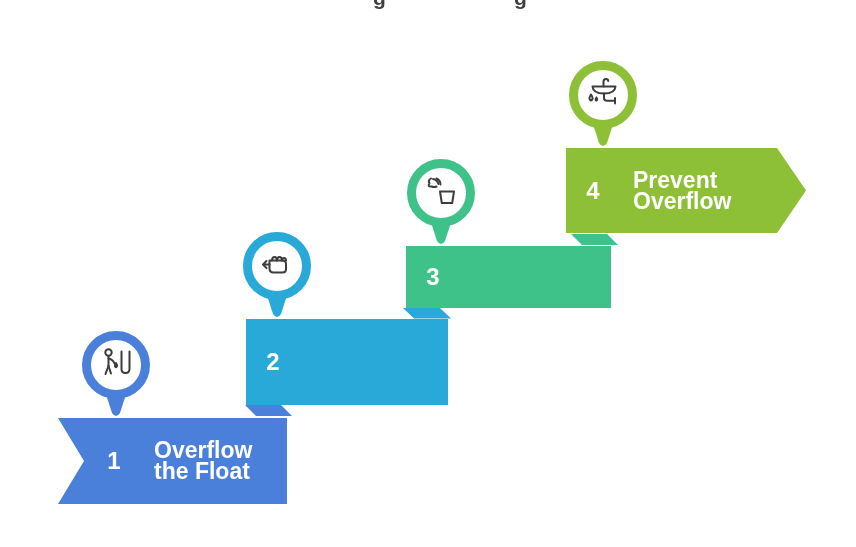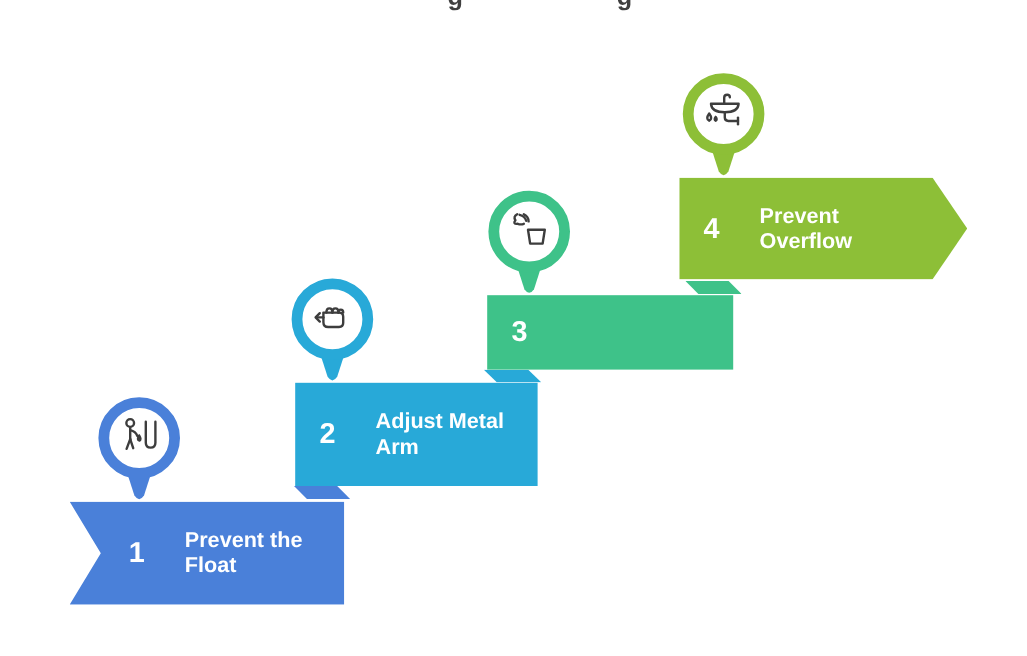--- a/index.html
+++ b/index.html
@@ -22,21 +22,21 @@
   }
   .banner-1{left:58px;top:418px;width:229px;height:86px;
     clip-path:polygon(0 0,100% 0,100% 100%,0 100%,26px 50%);}
   .banner-2{left:246px;top:319px;width:202px;height:86px;}
   .banner-3{left:406px;top:246px;width:205px;height:62px;}
   .banner-4{left:566px;top:148px;width:240px;height:85px;
     clip-path:polygon(0 0,211px 0,100% 50%,211px 100%,0 100%);}
 
   .step-num{font-size:24px;width:40px;text-align:center;flex:0 0 auto;margin-left:7px;}
   .banner-1 .step-num{margin-left:36px;}
-  .step-label{font-size:18px;line-height:21px;margin-left:20px;}
+  .step-label{font-size:23px;line-height:21px;margin-left:20px;}
   .banner-1 .step-label{width:105px;}
   .banner-2 .step-label{width:110px;}
   .banner-3 .step-label{width:150px;}
   .banner-4 .step-label{width:100px;}
 
   
   .fold{position:absolute;}
   .fold-a{left:245px;top:405px;width:47px;height:11px;
     clip-path:polygon(0 0,36px 0,47px 100%,11px 100%);}
   .fold-b{left:403px;top:308px;width:48px;height:10.5px;
@@ -60,25 +60,24 @@
 
   <span class="title-frag frag-1">g</span>
   <span class="title-frag frag-2">g</span>
 
   <div class="fold fold-a" style="background-color: rgb(74, 128, 217);"></div>
   <div class="fold fold-b" style="background-color: rgb(40, 169, 216);"></div>
   <div class="fold fold-c" style="background-color: rgb(62, 194, 137);"></div>
 
   <div class="banner banner-1" style="background-color: rgb(74, 128, 217);">
     <div class="step-num">1</div>
-    <div class="step-label">Prevent the Float</div>
+    <div class="step-label">Overflow the Float</div>
   </div>
   <div class="banner banner-2" style="background-color: rgb(40, 169, 216);">
     <div class="step-num">2</div>
-    <div class="step-label">Adjust Metal Arm</div>
   </div>
   <div class="banner banner-3" style="background-color: rgb(62, 194, 137);">
     <div class="step-num">3</div>
   </div>
   <div class="banner banner-4" style="background-color: rgb(141, 191, 55);">
     <div class="step-num">4</div>
     <div class="step-label">Prevent Overflow</div>
   </div>
 
   <div class="pin pin-1">

